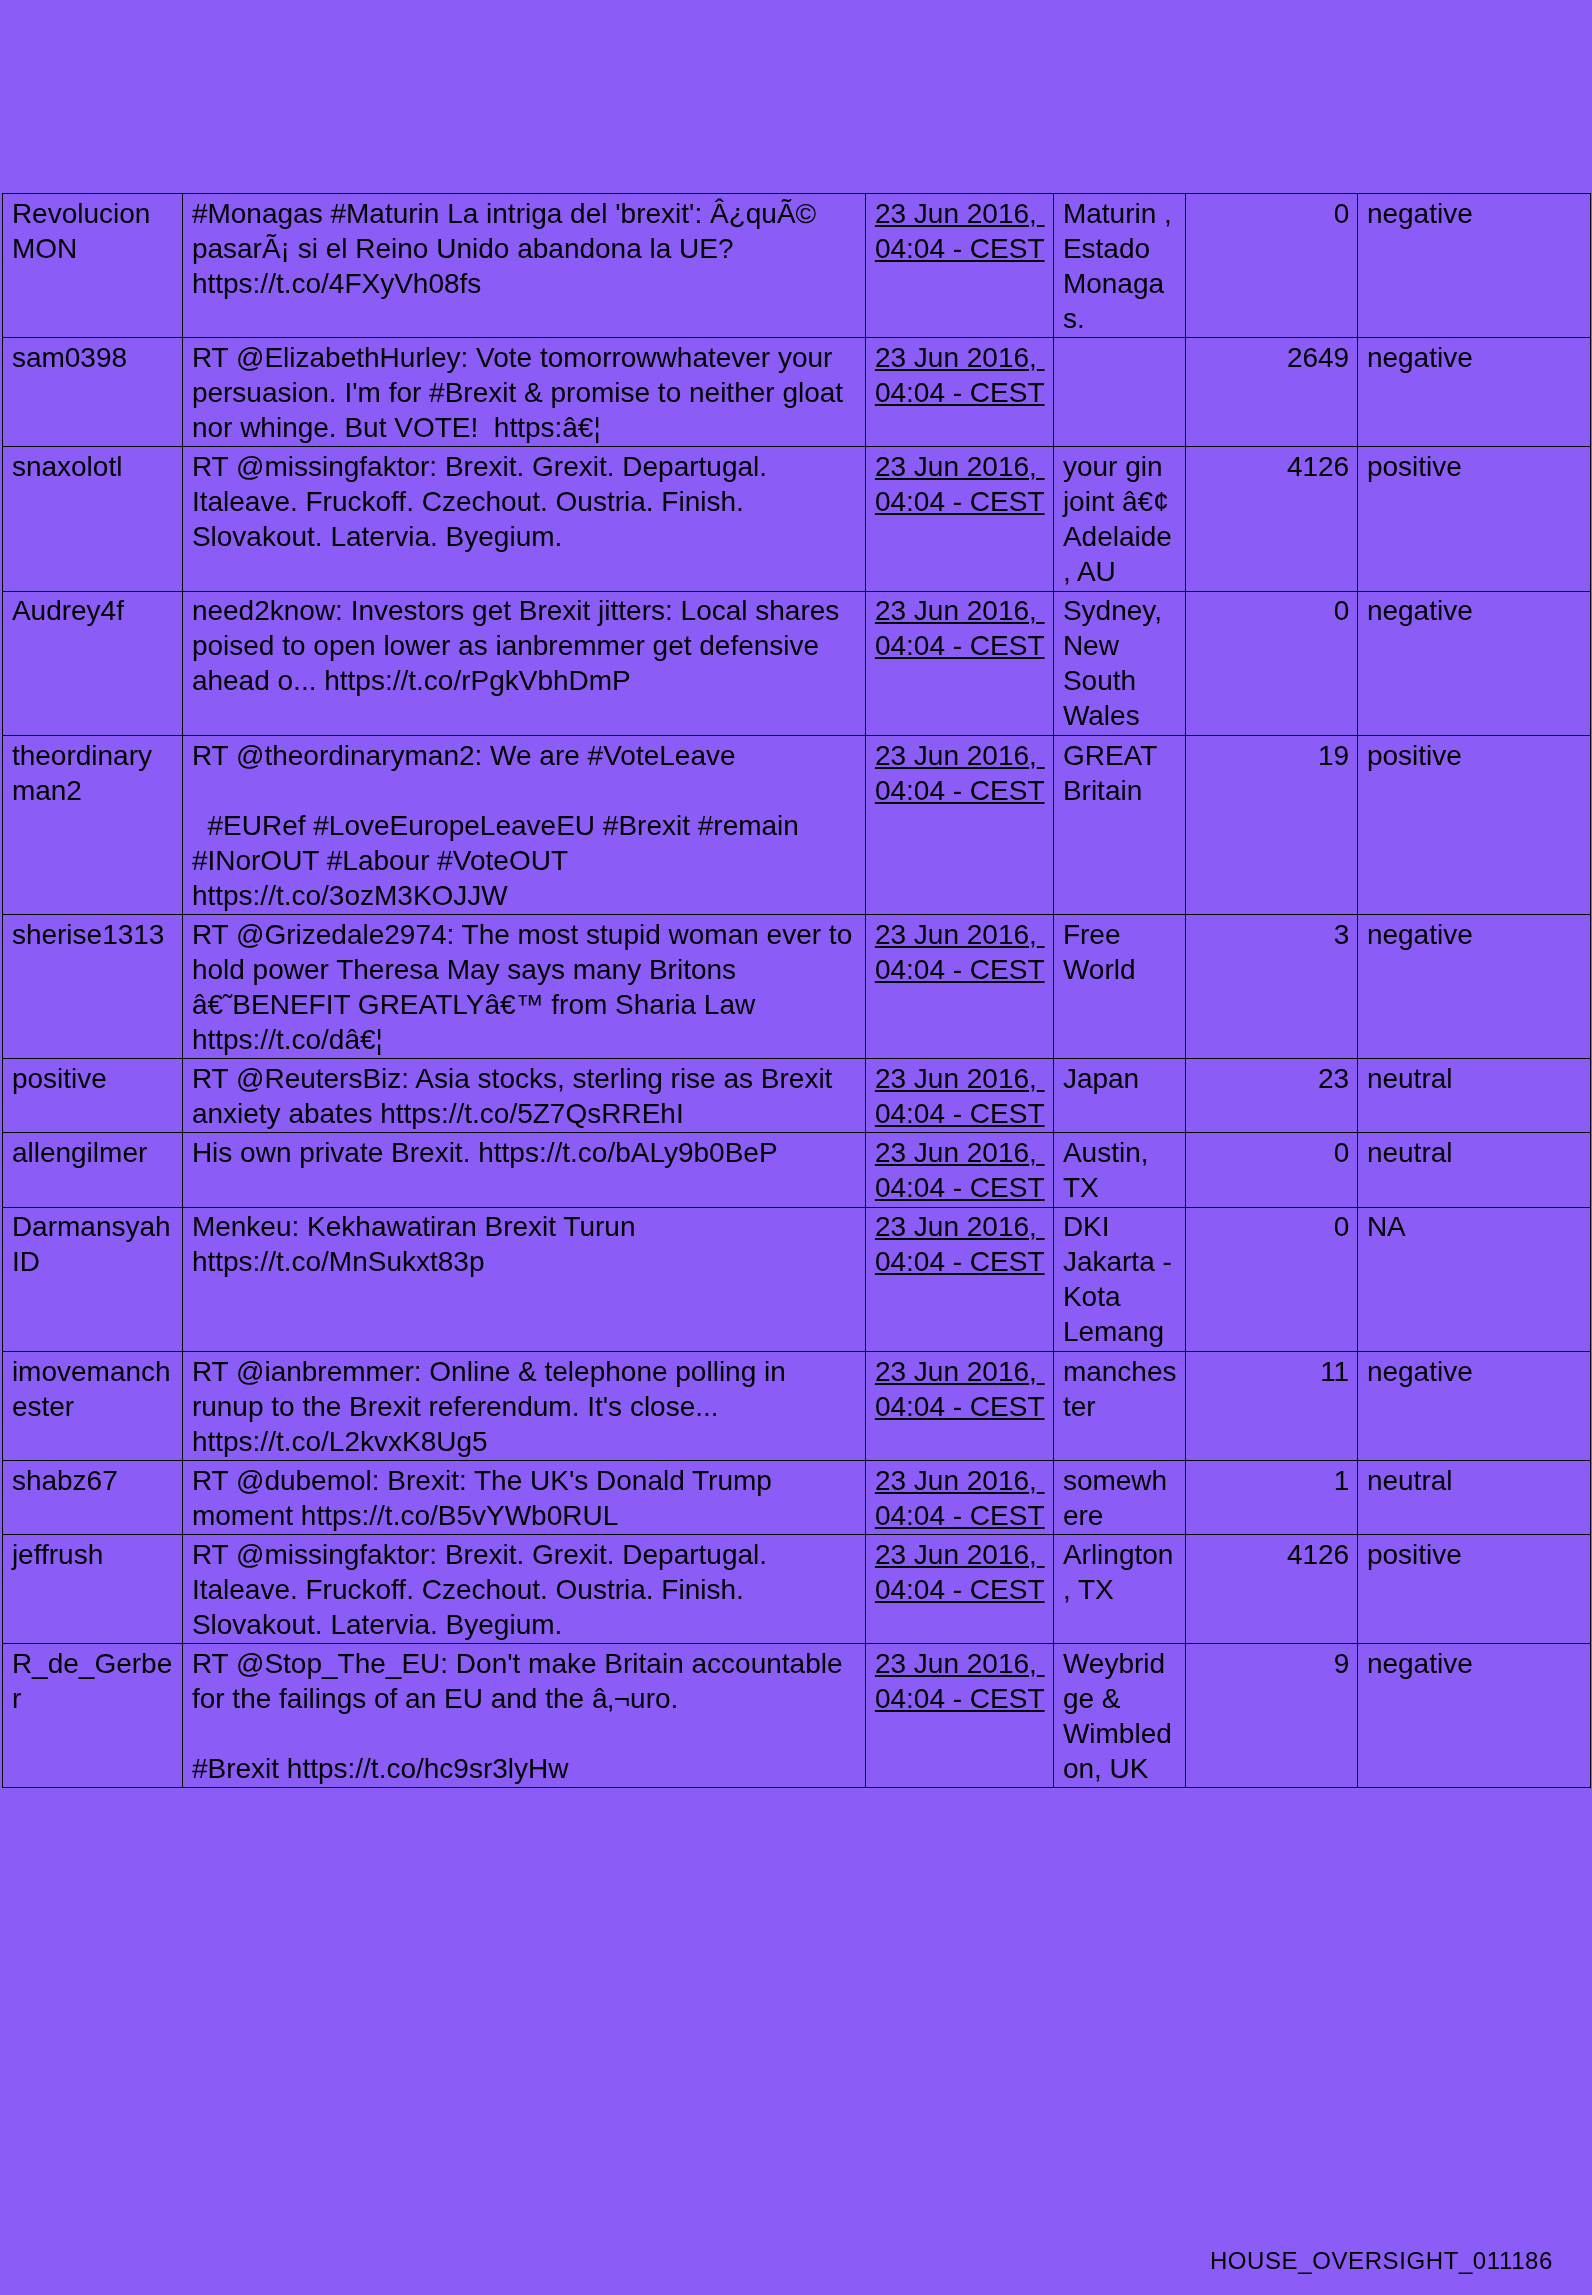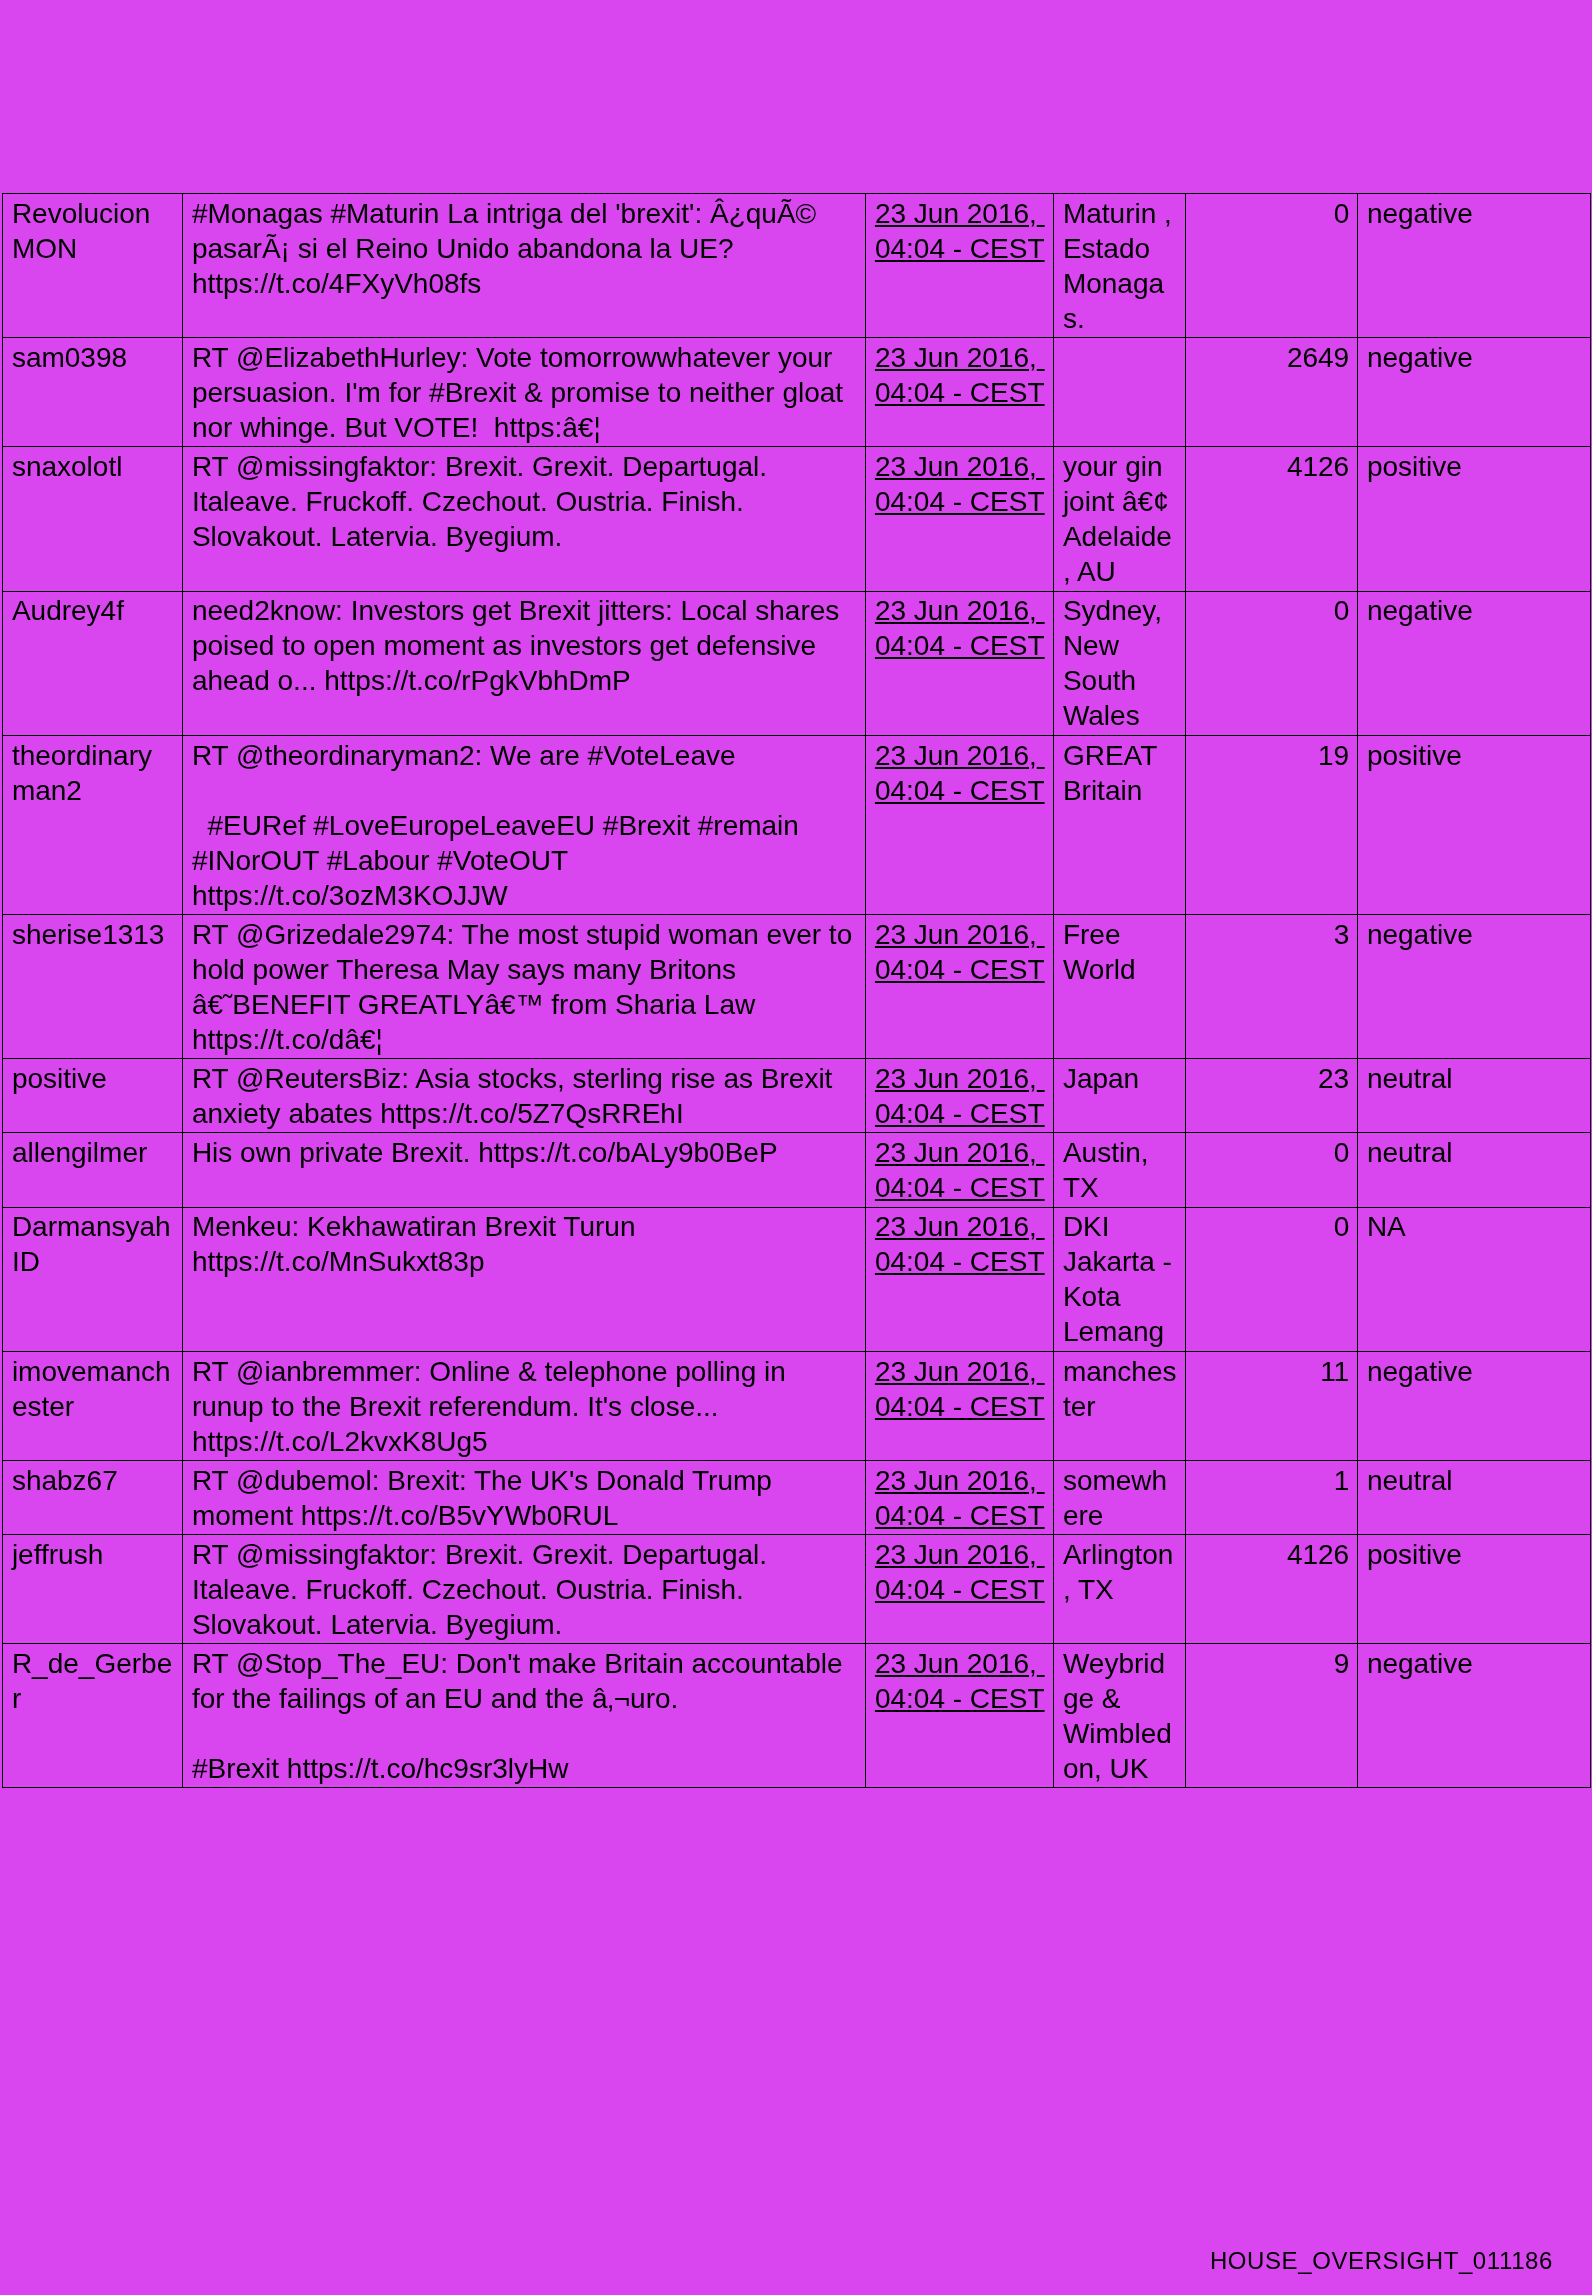--- a/index.html
+++ b/index.html
@@ -4,21 +4,21 @@
 <style>
   html, body { margin: 0; padding: 0; }
   body {
     width: 1592px; height: 2295px;
     background: #ffffff;
     position: relative;
     font-family: "Liberation Sans", sans-serif;
     color: #000000;
     overflow: hidden;
   }
-  .page { position: absolute; inset: 0; background: #d946ef; }
+  .page { position: absolute; inset: 0; background: #8b5cf6; }
 
   table.tweets {
     position: absolute;
     left: 1.9px; top: 193px;
     width: 1587px;
     border-collapse: collapse;
     table-layout: fixed;
   }
   table.tweets td {
     border: 1.9px solid #000000;
@@ -79,21 +79,21 @@
         <tr>
           <td class="c-username">snaxolotl</td>
           <td class="c-tweet">RT @missingfaktor: Brexit. Grexit. Departugal. Italeave. Fruckoff. Czechout. Oustria. Finish. Slovakout. Latervia. Byegium.</td>
           <td class="c-date">23 Jun 2016, 04:04 - CEST</td>
           <td class="c-location">your gin joint â€¢ Adelaide, AU</td>
           <td class="c-retweets">4126</td>
           <td class="c-sentiment">positive</td>
         </tr>
         <tr>
           <td class="c-username">Audrey4f</td>
-          <td class="c-tweet">need2know: Investors get Brexit jitters: Local shares poised to open moment as investors get defensive ahead o... https://t.co/rPgkVbhDmP</td>
+          <td class="c-tweet">need2know: Investors get Brexit jitters: Local shares poised to open lower as ianbremmer get defensive ahead o... https://t.co/rPgkVbhDmP</td>
           <td class="c-date">23 Jun 2016, 04:04 - CEST</td>
           <td class="c-location">Sydney, New South Wales</td>
           <td class="c-retweets">0</td>
           <td class="c-sentiment">negative</td>
         </tr>
         <tr>
           <td class="c-username">theordinaryman2</td>
           <td class="c-tweet">RT @theordinaryman2: We are #VoteLeave
 
   #EURef #LoveEuropeLeaveEU #Brexit #remain

